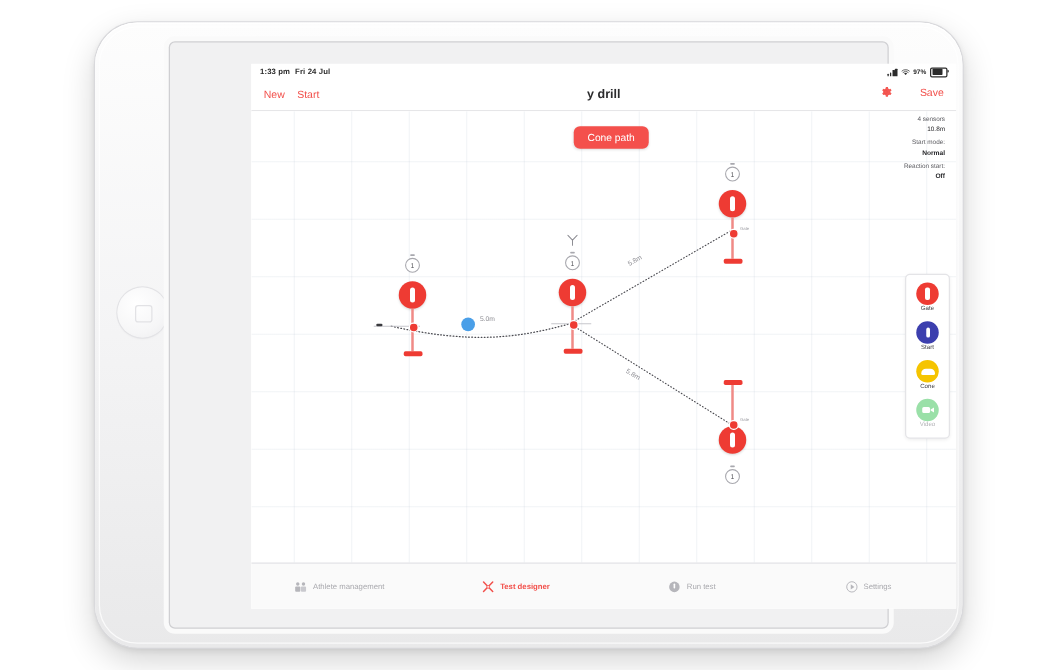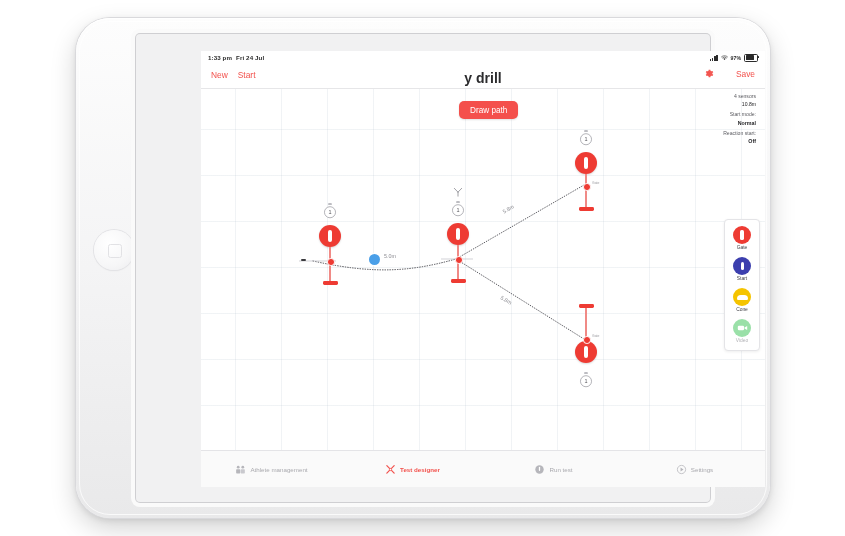--- a/index.html
+++ b/index.html
@@ -67,21 +67,21 @@
 
   
   .navbar{
     position:absolute;left:0;top:13px;width:100%;height:24px;background:#fff;
     border-bottom:1px solid #e6e6e8;
   }
   .nav-left{position:absolute;left:10px;top:6px;display:flex;gap:10px;}
   .nav-btn{color:#f2504b;font-size:8.4px;cursor:pointer;}
   .nav-title{
     position:absolute;left:0;right:0;top:6px;text-align:center;
-    font-size:14px;font-weight:bold;color:#2c2c2e;
+    font-size:10px;font-weight:bold;color:#2c2c2e;
   }
   .nav-right{position:absolute;right:10px;top:4px;display:flex;gap:22px;align-items:center;}
   .gear{width:11px;height:11px;display:block;}
 
   
   .canvas{
     position:absolute;left:0;top:38px;width:564px;height:362px;
     background:#ffffff;overflow:hidden;
   }
   .grid{
@@ -210,21 +210,21 @@
               <path fill="#f2504b" d="M12 8.2a3.8 3.8 0 1 0 0 7.6 3.8 3.8 0 0 0 0-7.6Zm0 5.6a1.8 1.8 0 1 1 0-3.6 1.8 1.8 0 0 1 0 3.6Z"></path>
               <path fill="#f2504b" d="M20.4 13.1a8.6 8.6 0 0 0 0-2.2l2-1.4-1.8-3.1-2.3.8a8.4 8.4 0 0 0-1.9-1.1L16 3.6h-3.6l-.4 2.5a8.4 8.4 0 0 0-1.9 1.1l-2.3-.8L6 9.5l2 1.4a8.6 8.6 0 0 0 0 2.2l-2 1.4 1.8 3.1 2.3-.8c.6.5 1.2.8 1.9 1.1l.4 2.5H16l.4-2.5c.7-.3 1.3-.6 1.9-1.1l2.3.8 1.8-3.1-2-1.4Z" opacity=".95"></path>
             </svg>
             <span class="nav-btn">Save</span>
           </div>
         </div>
 
         <div class="canvas">
           <div class="grid"></div>
 
-          <div class="drawpath">Draw path</div>
+          <div class="drawpath">Cone path</div>
 
           <div class="infopanel">
             <div>4 sensors</div>
             <div style="color:#1f1f22">10.8m</div>
             <div style="margin-top:2px">Start mode:</div>
             <div><b>Normal</b></div>
             <div style="margin-top:2px">Reaction start:</div>
             <div><b>Off</b></div>
           </div>
 

